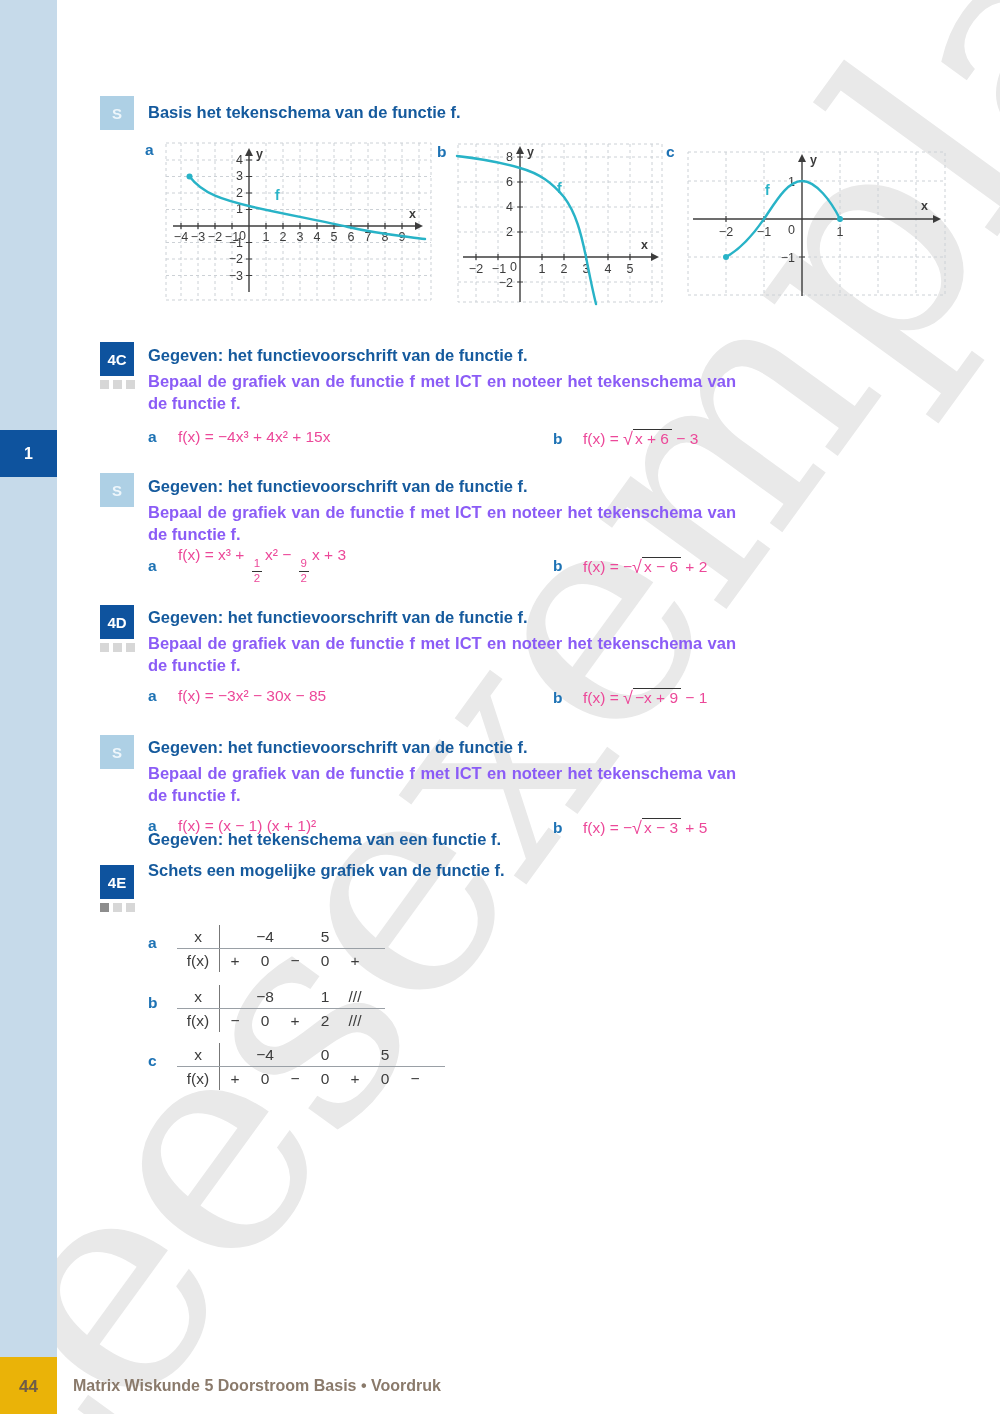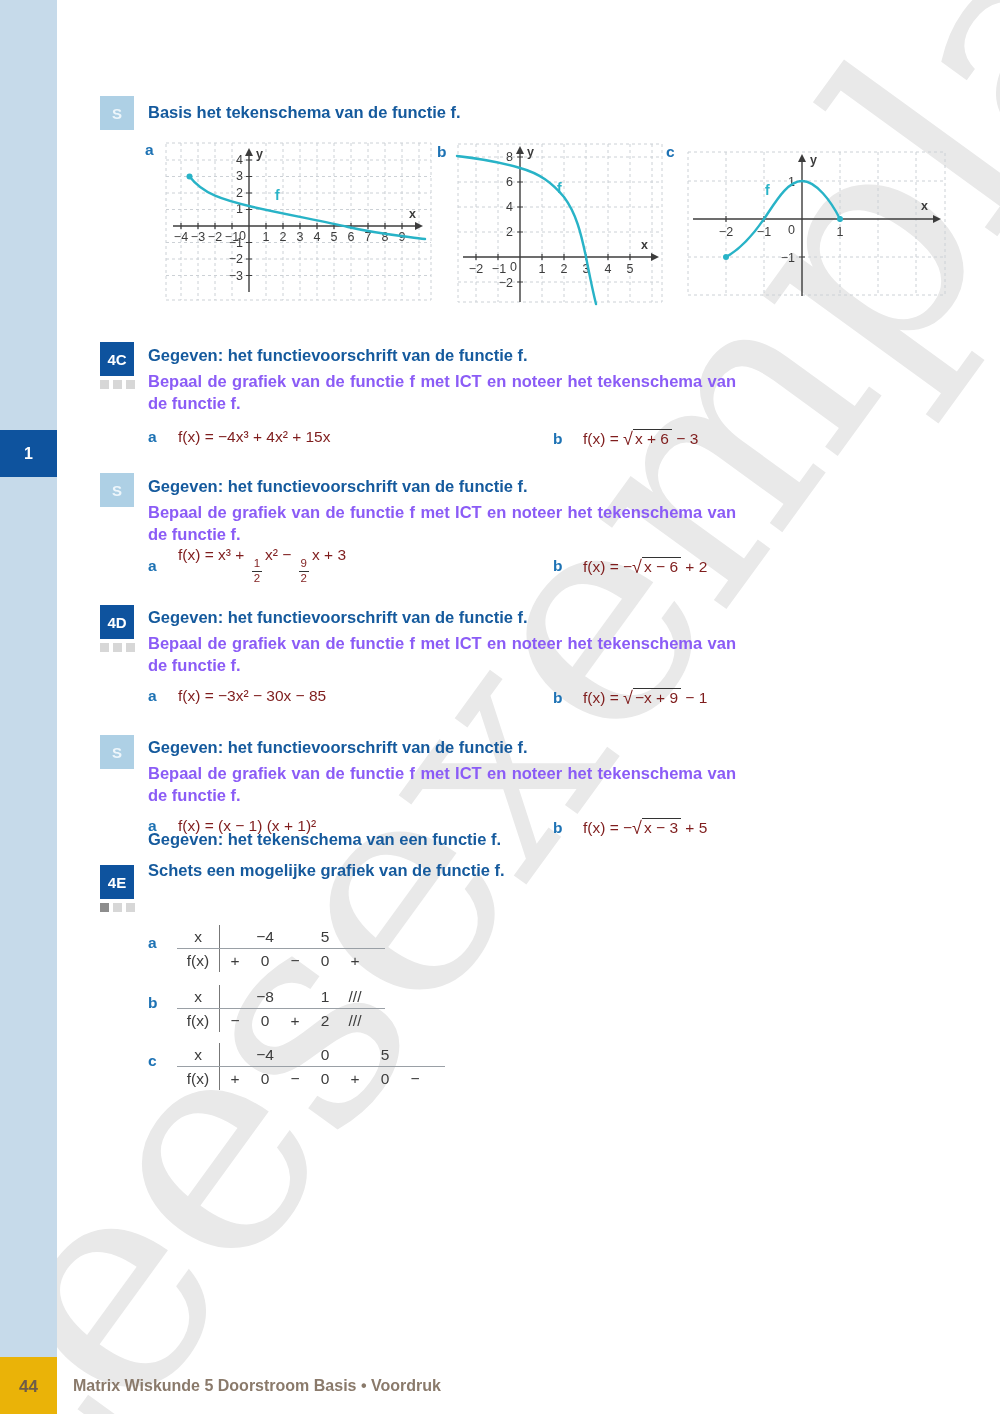--- a/index.html
+++ b/index.html
@@ -27,21 +27,21 @@
   .badge-s{background:#aed0e5;color:#eef6fb;}
   .badge-n{background:#0e539e;color:#fff;}
   .dots{display:flex;gap:4px;z-index:1;}
   .dot{width:9px;height:9px;background:#d7d7d7;}
   .dot-dark{background:#8d8d8d;}
   .ttl{color:#155a9d;font-weight:bold;font-size:16.5px;z-index:1;white-space:nowrap;}
   .bodytxt{color:#8b5cf6;font-weight:bold;font-size:16.5px;width:588px;
     text-align:justify;line-height:22px;z-index:1;}
   .itemrow{display:flex;align-items:center;z-index:1;}
   .il{color:#1d72b4;font-weight:bold;font-size:15.5px;width:30px;flex:none;}
-  .fm{color:#7f1d1d;font-size:15.5px;white-space:nowrap;}
+  .fm{color:#ec4899;font-size:15.5px;white-space:nowrap;}
   .rsign{font-size:18px;position:relative;top:1px;}
   .sq{border-top:1.4px solid #333;padding:0 3px 0 2px;}
   .frac{display:inline-flex;flex-direction:column;align-items:center;
     vertical-align:-7px;font-size:11.5px;line-height:1.2;margin:0 3px;}
   .fn{border-bottom:1.1px solid #333;padding:0 2px;}
   .glabel{color:#1d72b4;font-weight:bold;font-size:15.5px;z-index:1;}
   
   svg{overflow:visible;}
   svg text{font-family:"Liberation Sans",sans-serif;font-size:12.5px;fill:#3c3c3c;}
   .grid{stroke:#ccd1d6;stroke-width:1;stroke-dasharray:3 3;fill:none;}

